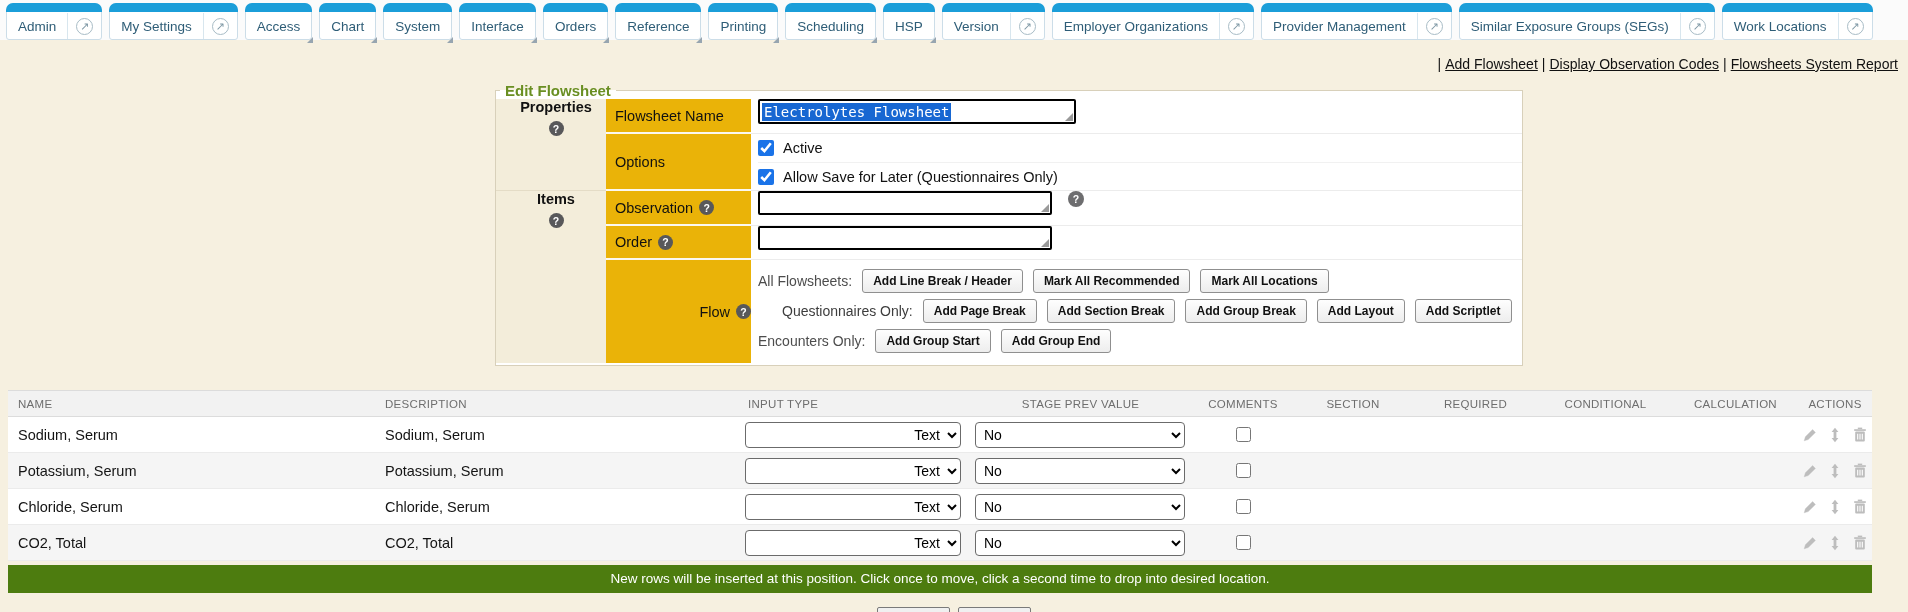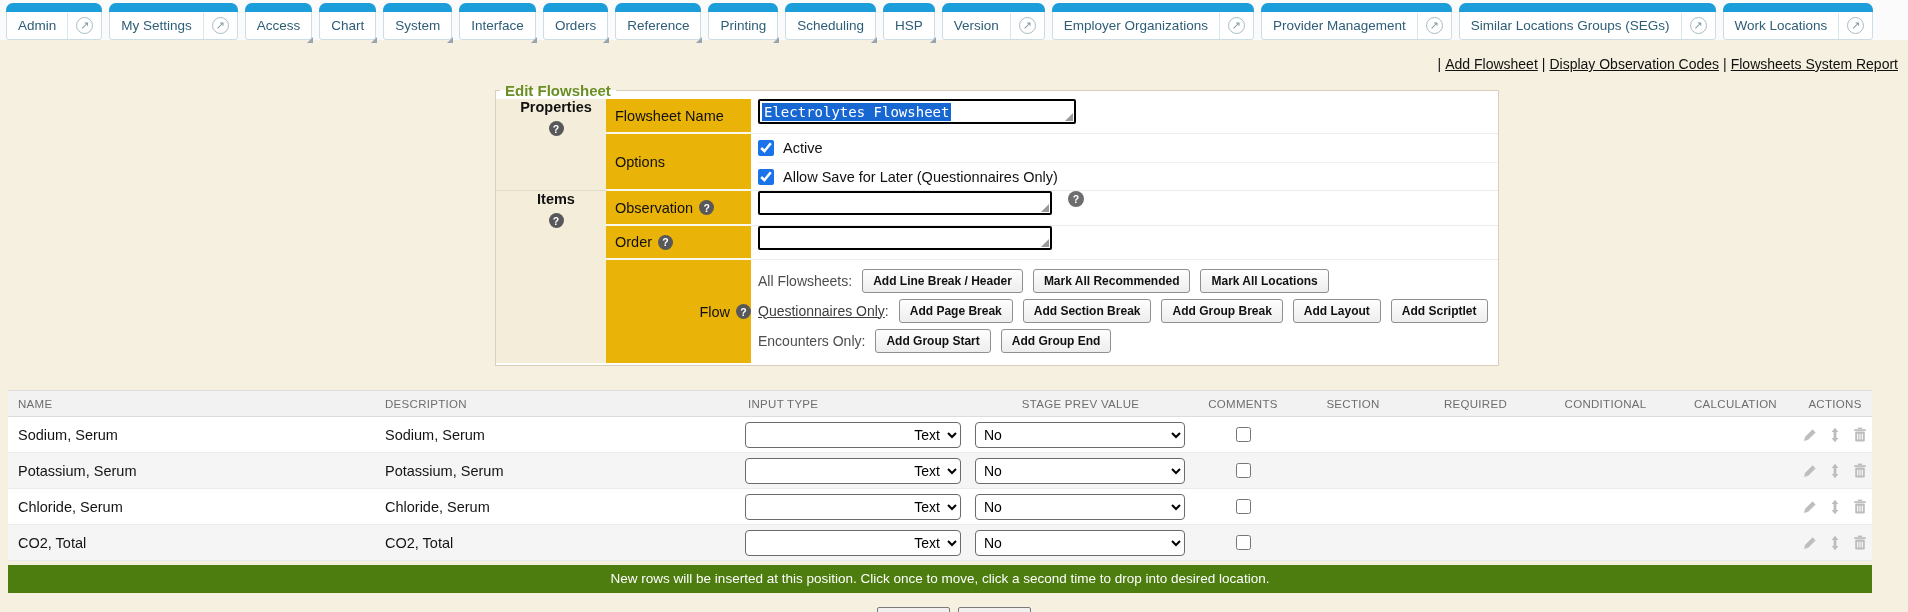--- a/index.html
+++ b/index.html
@@ -4,21 +4,21 @@
 <style>
   * { box-sizing: border-box; }
   html,body { margin:0; padding:0; }
   body {
     width:1908px; height:612px; overflow:hidden; position:relative;
     background:#f6f0e0; font-family:"Liberation Sans", sans-serif;
   }
 
   
   .nav {
-    display:flex; align-items:center; gap:7px;
+    display:flex; align-items:flex-end; gap:7px;
     background:#fbfbfb; padding:2px 6px 0 6px; height:40px;
   }
   .tab {
     position:relative; display:flex; align-items:center;
     background:#fff; border:1px solid #ccdde8;
     border-radius:8px 8px 3px 3px; height:37px; padding-top:9px;
     cursor:pointer; white-space:nowrap;
   }
   .tab::before {
     content:""; position:absolute; top:-1px; left:-1px; right:-1px; height:9px;
@@ -101,21 +101,21 @@
     font-size:14px; padding:1px 2px; white-space:pre;
   }
   .ti-small { width:294px; height:24px; }
 
   .opt-line { display:flex; align-items:center; gap:9px; height:28px; font-size:14.5px; color:#111; }
   .opt-line + .opt-line { border-top:1px solid #f1f1f1; }
   input[type=checkbox] { accent-color:#1a73e8; width:16px; height:16px; margin:0; }
 
   .flow-line { display:flex; align-items:center; margin:3px 0; min-height:27px; flex-wrap:nowrap; }
   .flow-caption { font-size:14px; color:#4d4d4d; margin-right:10px; white-space:nowrap; }
-  .flow-caption.u .cap-text { text-decoration:underline; color:#3d3d3d; }
+  .flow-caption.u .cap-text { color:#3d3d3d;margin-left:24px; }
   .form-btn {
     font-family:inherit; font-size:12px; font-weight:700; color:#111;
     background:linear-gradient(#fefefe,#ededed); border:1px solid #8f8f8f;
     border-radius:3px; padding:4px 10px; margin-right:10px; cursor:pointer;
     white-space:nowrap;
   }
 
   
   .table-wrap { margin:24px 36px 0 8px; }
   .thead, .trow {
@@ -247,21 +247,21 @@
 
   <div class="tab">
     <span class="tab-label">Provider Management</span>
     <span class="ext-wrap">
         <span class="ext-circle">↗</span>
       </span>
 
   </div>
 
   <div class="tab">
-    <span class="tab-label">Similar Locations Groups (SEGs)</span>
+    <span class="tab-label">Similar Exposure Groups (SEGs)</span>
     <span class="ext-wrap">
         <span class="ext-circle">↗</span>
       </span>
 
   </div>
 
   <div class="tab">
     <span class="tab-label">Work Locations</span>
     <span class="ext-wrap">
         <span class="ext-circle">↗</span>

